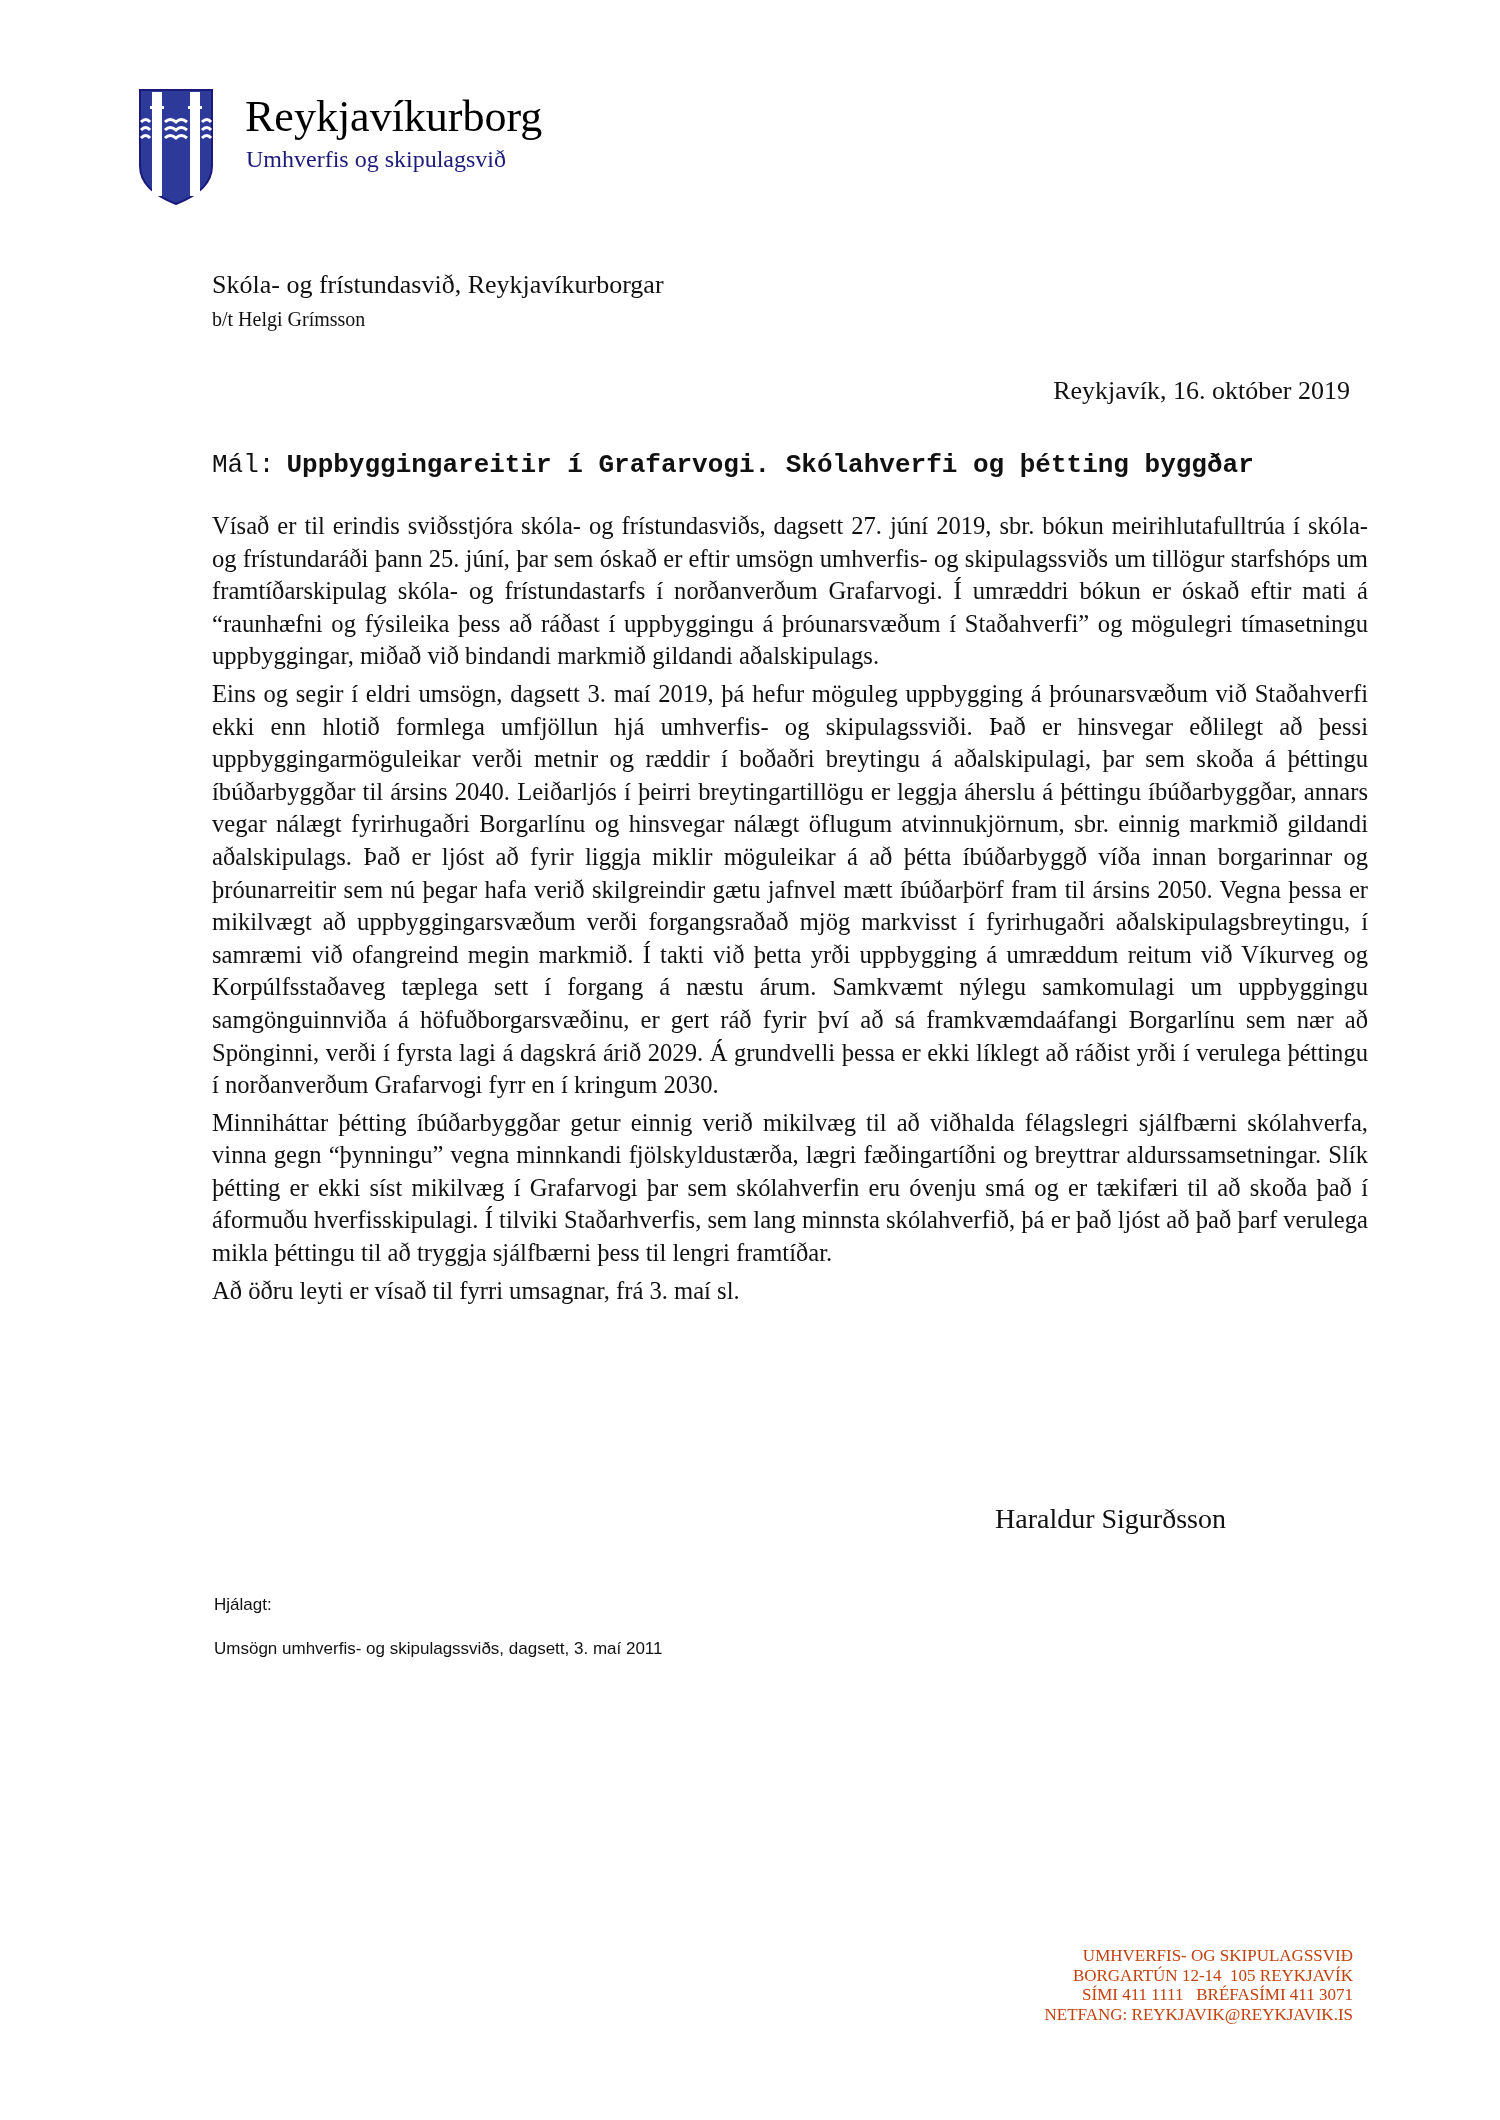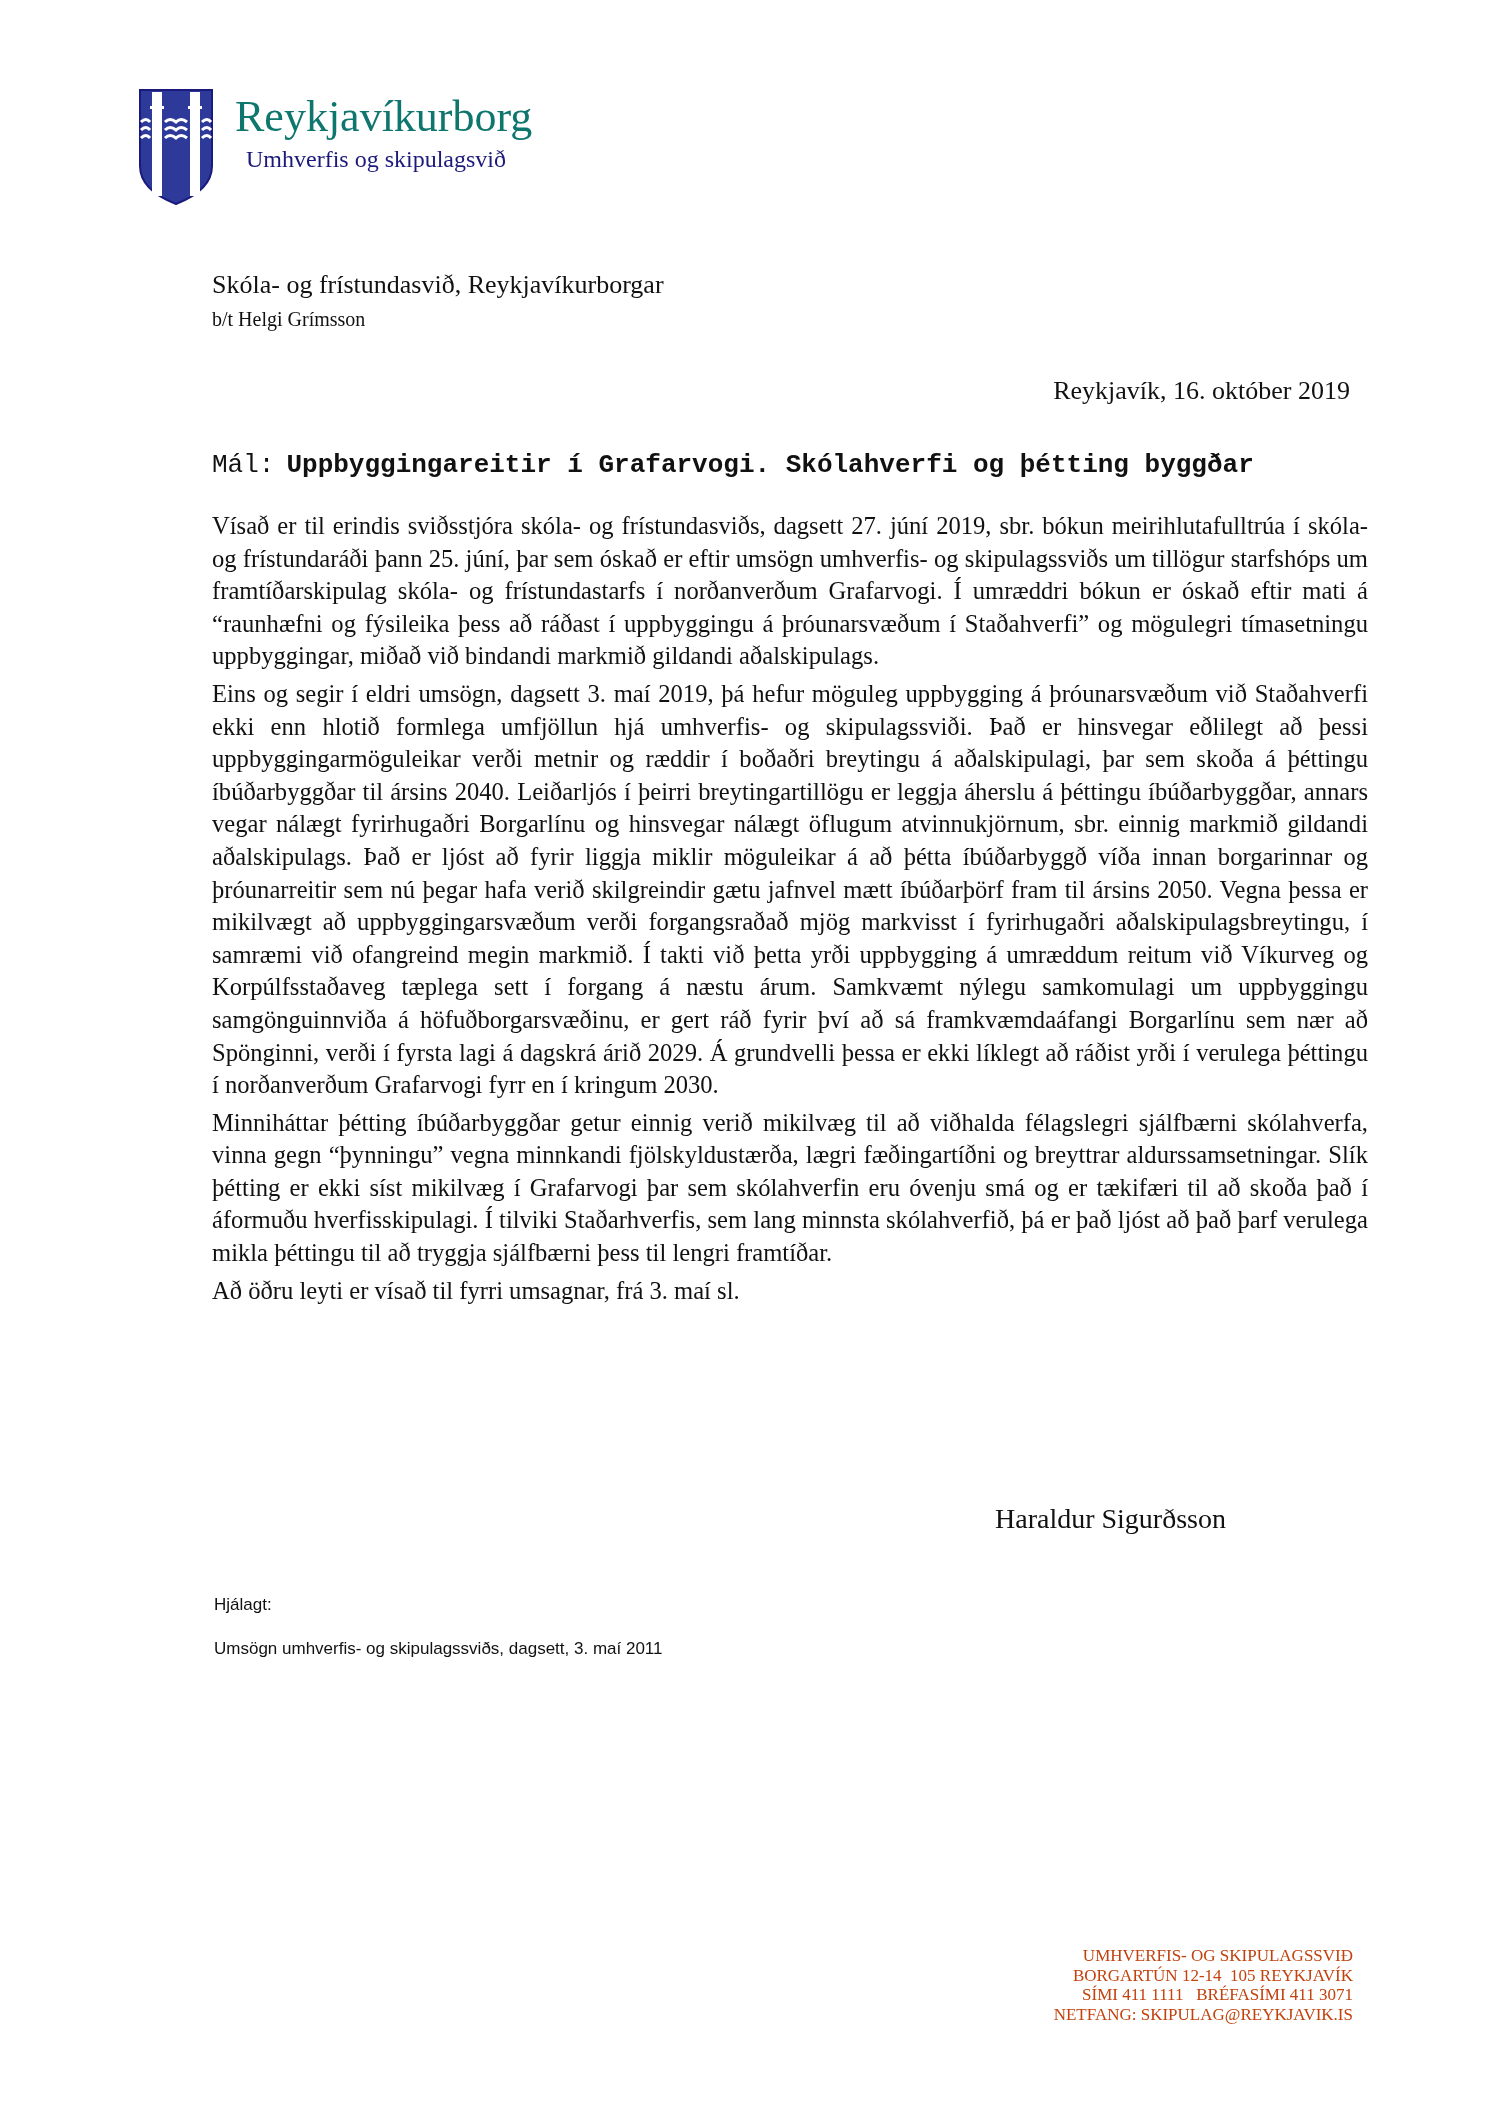--- a/index.html
+++ b/index.html
@@ -1,21 +1,21 @@
 <!DOCTYPE html>
 <html><head>
 <meta charset="utf-8">
 <style>
   html, body { margin: 0; padding: 0; background: #ffffff; }
   body { width: 1500px; height: 2120px; position: relative; overflow: hidden;
          font-family: "Liberation Serif", "DejaVu Serif", serif; color: #111; }
   .abs { position: absolute; }
 
   .logo { left: 138px; top: 88px; width: 76px; height: 118px; }
-  .brand-title { left: 235px; top: 92px; font-size: 44px; color: #0f766e; line-height: 50px; white-space: nowrap; }
+  .brand-title { left: 245px; top: 92px; font-size: 44px; color: #000000; line-height: 50px; white-space: nowrap; }
   .brand-sub { left: 246px; top: 141px; font-size: 24px; color: #1b1a7a; line-height: 36px; white-space: nowrap; }
 
   .recipient { left: 212px; top: 268px; font-size: 26px; line-height: 34px; white-space: nowrap; }
   .attn { left: 212px; top: 305px; font-size: 20px; line-height: 28px; white-space: nowrap; }
 
   .date { right: 150px; top: 374px; font-size: 26px; line-height: 34px; white-space: nowrap; }
 
   .subject { left: 212px; top: 448px; font-size: 26px; line-height: 34px; white-space: nowrap; font-family: Liberation Mono, monospace; }
   .subject .lbl { margin-right: 12px; }
   .subject .txt { font-weight: bold; }
@@ -75,14 +75,14 @@
 
 <div class="abs signature">Haraldur Sigurðsson</div>
 
 <div class="abs att-label">Hjálagt:</div>
 <div class="abs att-item">Umsögn umhverfis- og skipulagssviðs, dagsett, 3. maí 2011</div>
 
 <div class="abs footer">
   <div>UMHVERFIS- OG SKIPULAGSSVIÐ</div>
   <div>BORGARTÚN 12-14  105 REYKJAVÍK</div>
   <div>SÍMI 411 1111   BRÉFASÍMI 411 3071</div>
-  <div>NETFANG: SKIPULAG@REYKJAVIK.IS</div>
+  <div>NETFANG: REYKJAVIK@REYKJAVIK.IS</div>
 </div>
 
 </body></html>

